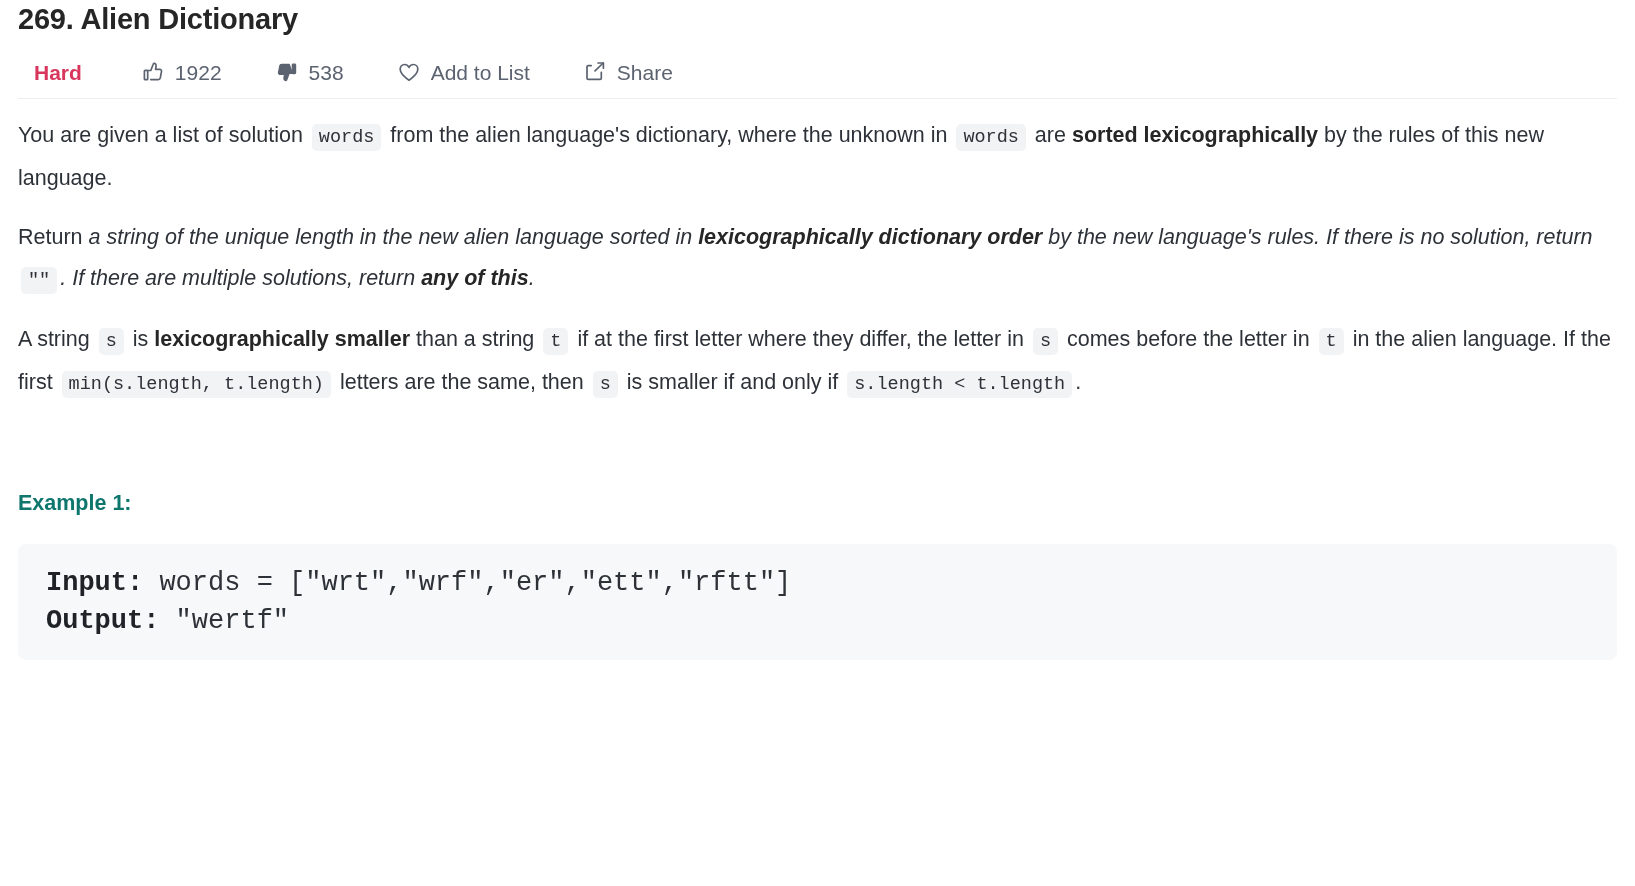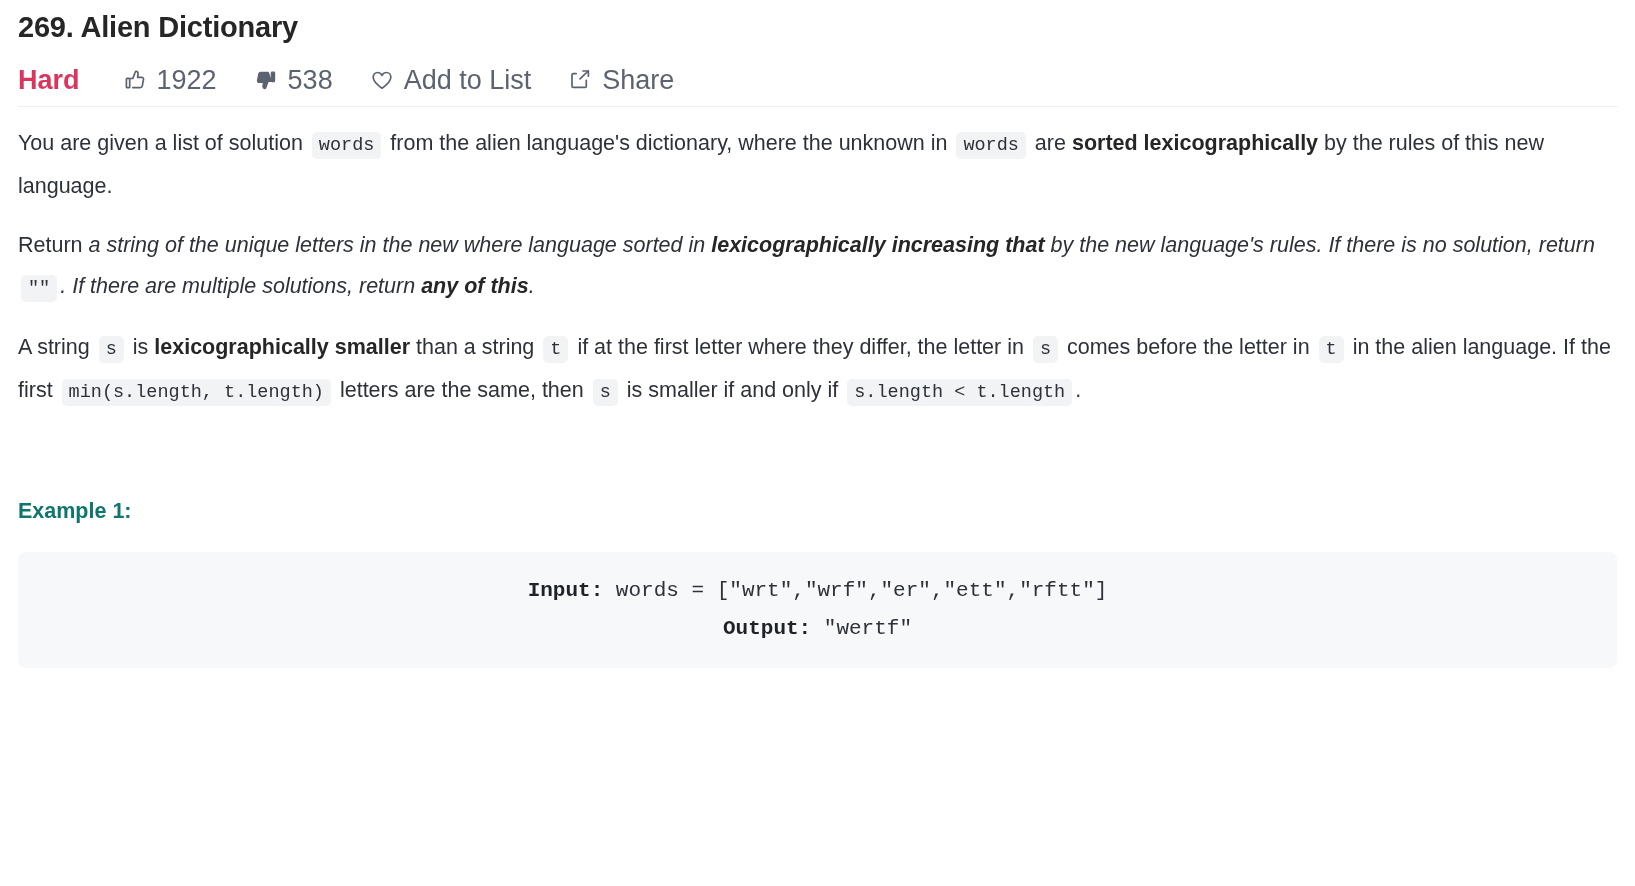--- a/index.html
+++ b/index.html
@@ -19,40 +19,41 @@
     padding: 0 18px;
     box-sizing: border-box;
   }
 
   
   .title {
     font-size: 29px;
     font-weight: bold;
     color: #262626;
     letter-spacing: -0.2px;
-    padding-top: 8px;
+    padding-top: 0;
     line-height: 38px;
     white-space: nowrap;
   }
 
   
   .meta-row {
     display: flex;
     align-items: center;
     height: 52px;
     margin-top: 8px;
   }
   .meta-item {
     display: flex;
     align-items: center;
-    font-size: 27px;
+    font-size: 21px;
     color: #5c6370;
     margin-right: 36px;
     cursor: pointer;
     white-space: nowrap;
+    margin-left: 16px;
   }
   .meta-item.difficulty {
     color: #ef4743;
     font-weight: bold;
     margin-right: 42px;
     cursor: default;
   }
   .meta-item.difficulty.hard { color: #d9365e; }
   .meta-icon {
     display: inline-flex;
@@ -106,26 +107,25 @@
     margin-top: 78px;
     margin-bottom: 20px;
   }
 
   pre.code-block {
     background: #f7f8fa;
     border-radius: 8px;
     margin: 0;
     padding: 20px 28px;
     font-family: "Liberation Mono", "DejaVu Sans Mono", monospace;
-    font-size: 21px;
+    font-size: 27px;
     line-height: 38px;
     color: #2d3138;
     white-space: pre;
     overflow: hidden;
-    text-align: center;
   }
   pre.code-block b { font-weight: bold; color: #1f2328; }
 </style>
 </head>
 <body>
 
 <div class="page">
 
   <div class="title">269. Alien Dictionary</div>
 
@@ -177,21 +177,21 @@
 
   </div>
 
   <hr class="divider">
 
   <div class="content">
 
 
     <p><span>You are given a list of solution </span><code class="inline">words</code><span> from the alien language's dictionary, where the unknown in </span><code class="inline">words</code><span> are </span><b>sorted lexicographically</b><span> by the rules of this new language.</span></p>
 
-    <p><span>Return </span><i>a string of the unique letters in the new where language sorted in </i><span class="bolditalic">lexicographically increasing that</span><i> by the new language's rules. If there is no solution, return </i><code class="inline">""</code><i>. If there are multiple solutions, return </i><span class="bolditalic">any of this</span><i>.</i></p>
+    <p><span>Return </span><i>a string of the unique length in the new alien language sorted in </i><span class="bolditalic">lexicographically dictionary order</span><i> by the new language's rules. If there is no solution, return </i><code class="inline">""</code><i>. If there are multiple solutions, return </i><span class="bolditalic">any of this</span><i>.</i></p>
 
     <p><span>A string </span><code class="inline">s</code><span> is </span><b>lexicographically smaller</b><span> than a string </span><code class="inline">t</code><span> if at the first letter where they differ, the letter in </span><code class="inline">s</code><span> comes before the letter in </span><code class="inline">t</code><span> in the alien language. If the first </span><code class="inline">min(s.length, t.length)</code><span> letters are the same, then </span><code class="inline">s</code><span> is smaller if and only if </span><code class="inline">s.length &lt; t.length</code><span>.</span></p>
 
     <div class="example-heading">Example 1:</div>
 
     <pre class="code-block"><b>Input:</b><span> words = ["wrt","wrf","er","ett","rftt"]</span>
 <b>Output:</b><span> "wertf"</span></pre>
 
   </div>
 

